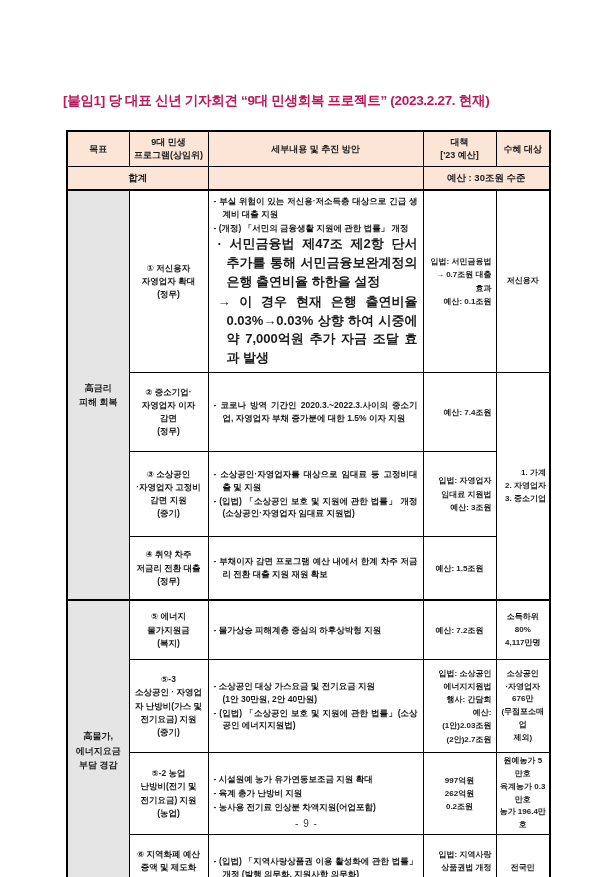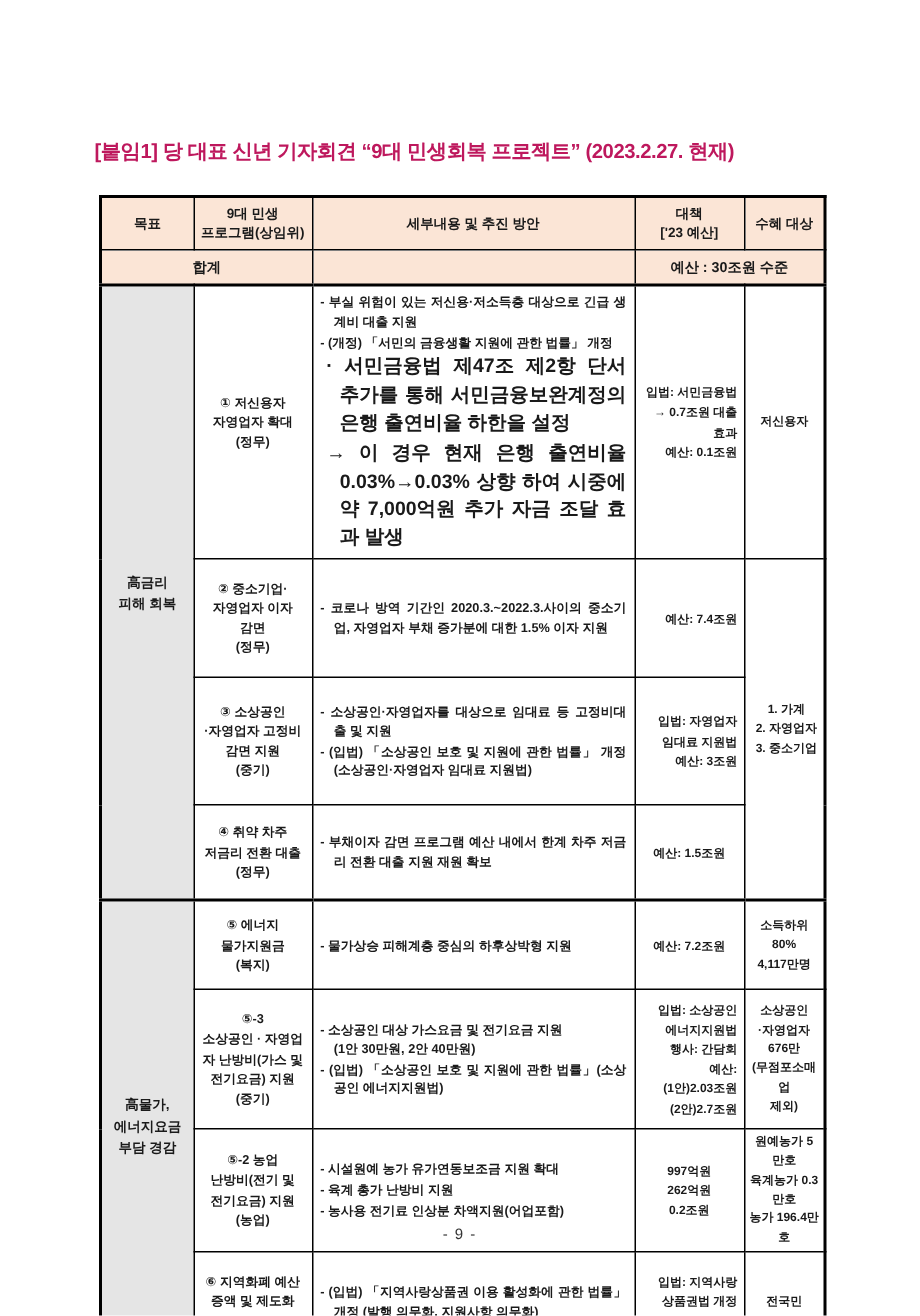--- a/index.html
+++ b/index.html
@@ -43,21 +43,21 @@
     font-size:8.5px;text-align:center;white-space:pre-line;line-height:1.55;
   }
   td.details-cell{font-size:8.5px;padding:3px 5px;}
   .d-line{white-space:pre-line;line-height:1.5;text-align:justify;
     padding-left:9px;text-indent:-9px;margin:1px 0;}
   .d-sub{font-size:13px;line-height:1.45;padding-left:13px;text-indent:-9px;}
   td.measure-cell{font-size:8px;white-space:pre-line;line-height:1.65;padding:2px 4px;}
   td.measure-left{text-align:right;}
   td.measure-center{text-align:center;}
   td.benef-cell{font-size:8px;text-align:center;white-space:pre-line;line-height:1.6;border-radius:17px;}
-  td.benef-left{text-align:center;padding-left:6px;}
+  td.benef-left{text-align:right;padding-left:6px;}
   .group-sep td{border-top:2px solid #000000;}
   .page-number{
     position:absolute;left:0;top:818px;width:613px;text-align:center;
     font-size:10px;color:#333333;letter-spacing:1px;
   }
   
   tr.r1 td{height:118px;}
   tr.r2 td{height:72px;}
   tr.r3 td{height:78px;}
   tr.r4 td{height:56px;}

